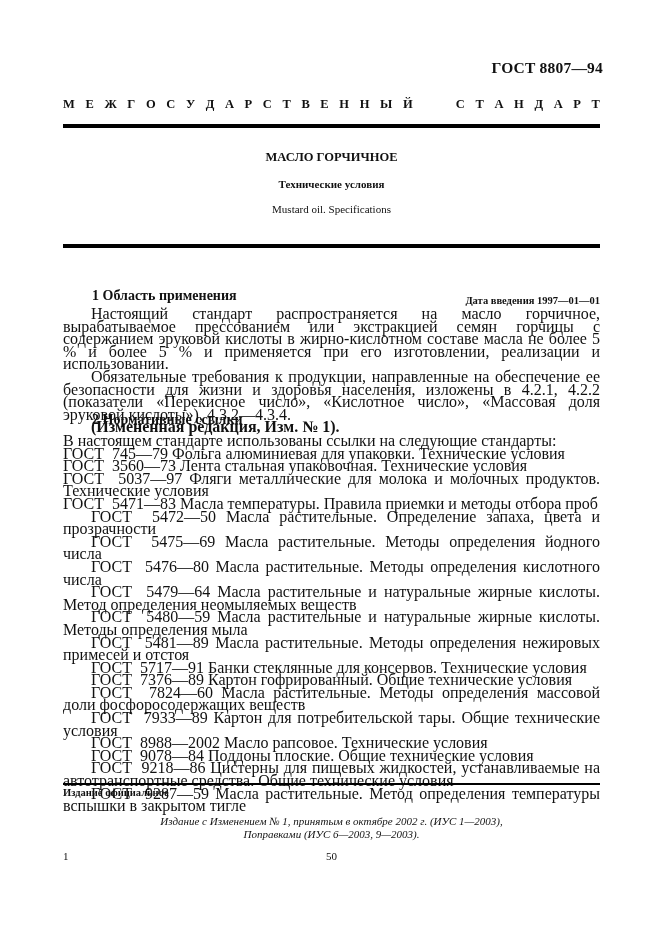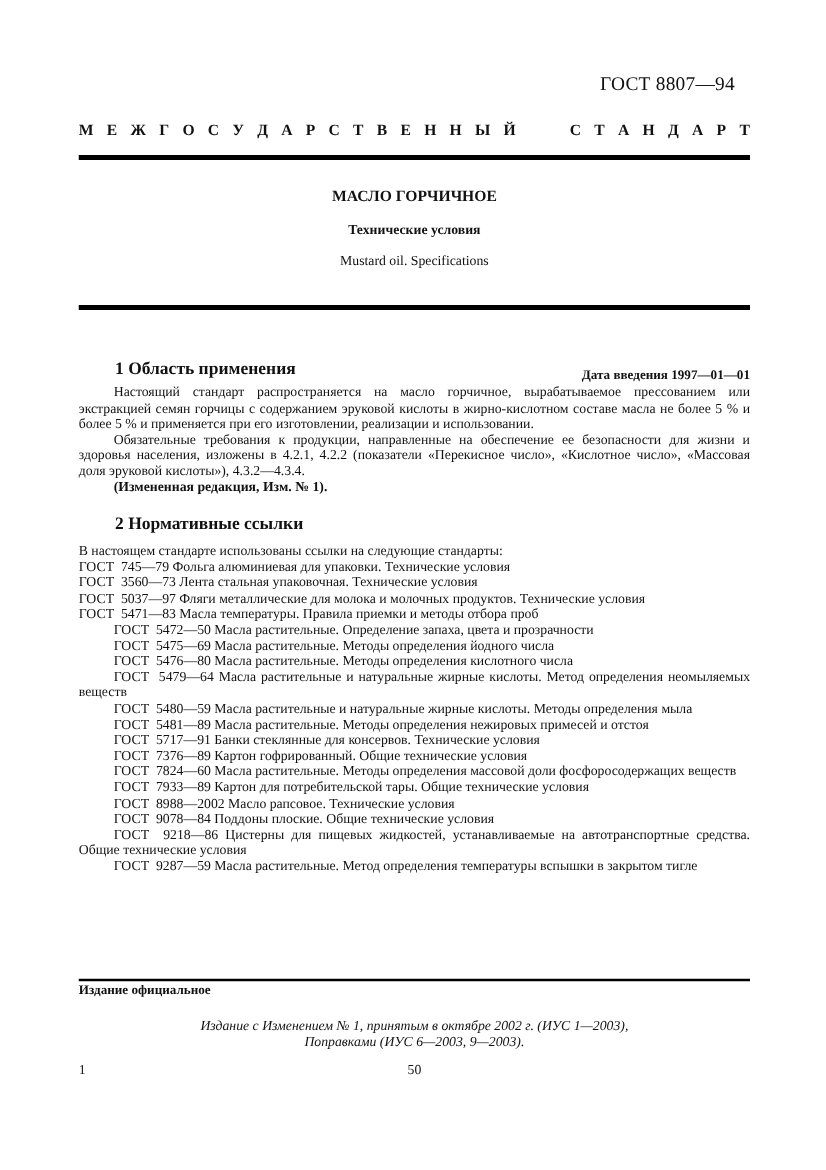--- a/index.html
+++ b/index.html
@@ -1,36 +1,36 @@
 <!DOCTYPE html>
 <html><head>
   <meta charset="utf-8">
   <style>
     html, body { margin: 0; padding: 0; background: #ffffff; }
     body { width: 661px; height: 936px; position: relative; overflow: hidden;
            font-family: "Liberation Serif", "DejaVu Serif", serif; color: #111; }
     .abs { position: absolute; }
-    .doc-number { top: 59px; right: 73px; font-size: 15.5px; font-weight: normal; letter-spacing: 0.2px; margin-left: 20px; }
+    .doc-number { top: 59px; right: 58px; font-size: 15.5px; font-weight: bold; letter-spacing: 0.2px; margin-left: 20px; }
     .interstate { top: 97px; left: 63px; width: 537px; font-size: 12.5px; font-weight: bold;
                   display: flex; justify-content: space-between; }
     .interstate span { display: inline-block; }
     .gap { width: 22px; }
     .rule-thick { left: 63px; width: 537px; height: 4px; background: #000; }
     .rule-top { top: 124px; }
     .rule-mid { top: 244px; }
     .rule-bottom { top: 783px; height: 2px; }
     .title-block { left: 63px; width: 537px; text-align: center; }
     .title-main { top: 150px; font-size: 12.5px; font-weight: bold; }
     .title-sub { top: 178px; font-size: 11px; font-weight: bold; }
     .title-en { top: 203px; font-size: 11px; }
     .intro-date { top: 263px; right: 61px; font-size: 10.5px; font-weight: bold; margin-top: 32px; }
     .section-title { left: 92px; font-size: 14px; font-weight: bold; }
     .s1 { top: 288px; }
     .s2 { top: 412px; }
-    .body-text { left: 63px; width: 537px; font-size: 11px; line-height: 12.6px; text-align: justify; }
+    .body-text { left: 63px; width: 537px; font-size: 16px; line-height: 12.6px; text-align: justify; }
     .body-text p { margin: 0; text-indent: 28px; }
     .body-text p.noindent { text-indent: 0; }
     .body-text p.bold { font-weight: bold; }
     .p1 { top: 308px; }
     .refs { top: 435px; }
     .refs .ref { text-indent: 28px; }
     .refs .ref.flush { text-indent: 0; }
     .ref-code { white-space: pre; margin-top: 39px; }
     .official { top: 787px; left: 63px; font-size: 10.5px; font-weight: bold; }
     .edition { top: 815px; left: 63px; width: 537px; text-align: center; font-size: 11px; font-style: italic; line-height: 13px; }

